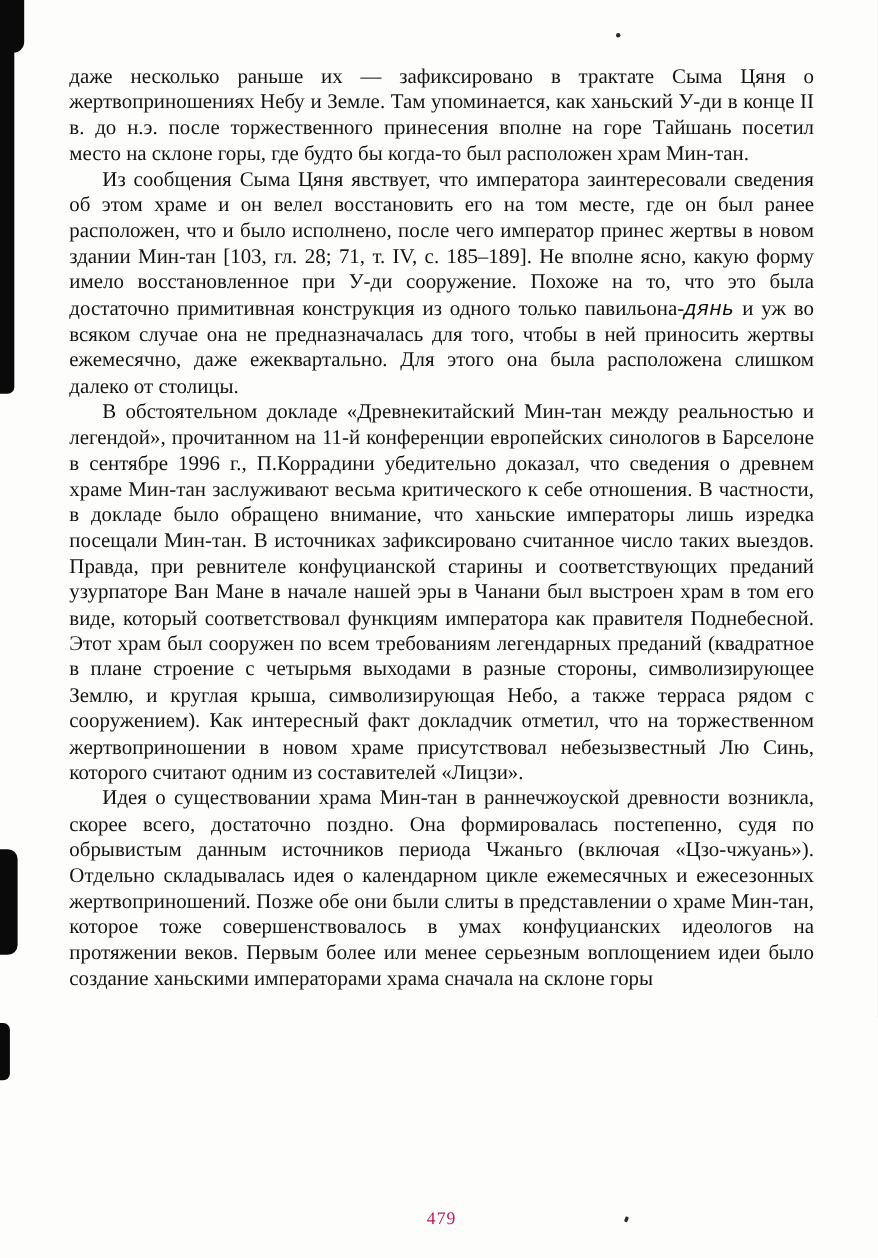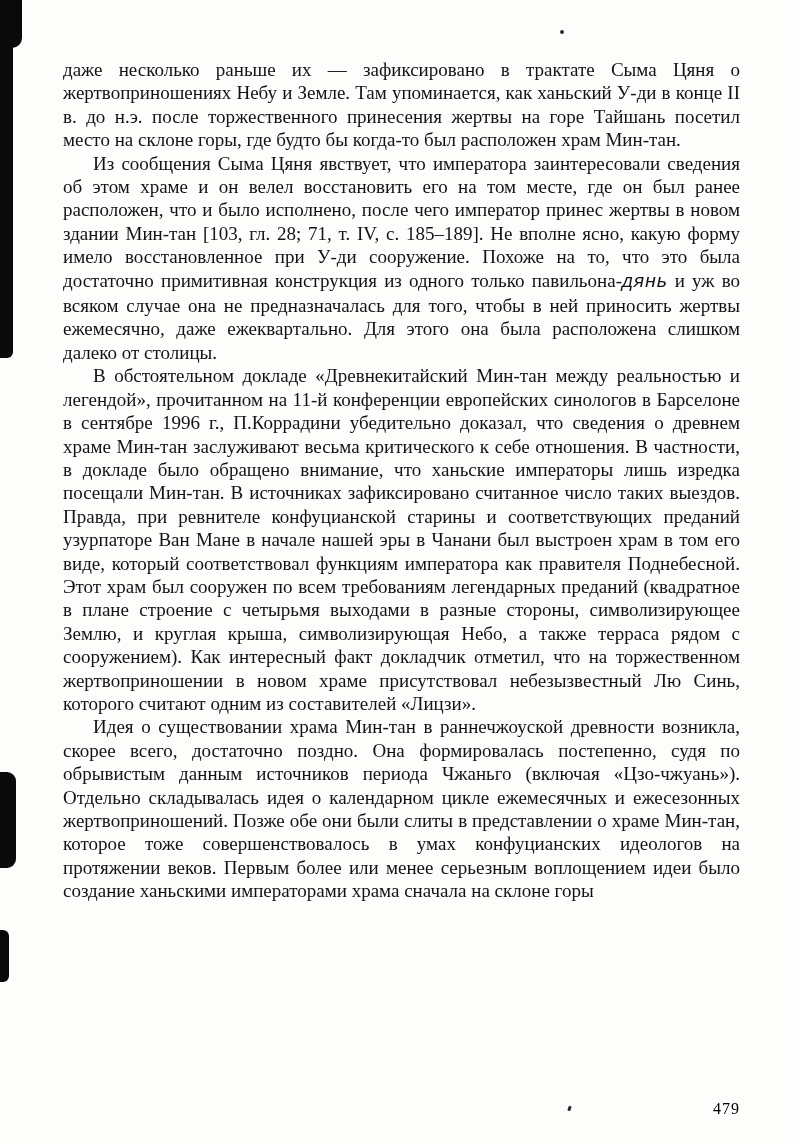--- a/index.html
+++ b/index.html
@@ -53,40 +53,40 @@
   .text-body em {
     font-style: italic;
     font-family: Liberation Mono, monospace;
   }
 
   .page-number {
     position: absolute;
     left: 63px;
     width: 677px;
     top: 1100px;
-    text-align: right;
+    text-align: center;
     font-size: 16px;
     letter-spacing: 1px;
-    color: #000000;
+    color: #be185d;
   }
 </style>
 </head>
 <body>
 
 <div class="page">
 
   <div class="artifact strip-corner"></div>
   <div class="artifact strip-top"></div>
   <div class="artifact blob-mid"></div>
   <div class="artifact blob-low"></div>
   <div class="speck speck-top"></div>
   <div class="speck speck-bottom"></div>
 
   <div class="text-body">
-      <p class="para"><span>даже несколько раньше их — зафиксировано в трактате Сыма Цяня о жертвоприношениях Небу и Земле. Там упоминается, как ханьский У-ди в конце II в. до н.э. после торжественного принесения жертвы на горе Тайшань посетил место на склоне горы, где будто бы когда-то был расположен храм Мин-тан.</span></p>
+      <p class="para"><span>даже несколько раньше их — зафиксировано в трактате Сыма Цяня о жертвоприношениях Небу и Земле. Там упоминается, как ханьский У-ди в конце II в. до н.э. после торжественного принесения вполне на горе Тайшань посетил место на склоне горы, где будто бы когда-то был расположен храм Мин-тан.</span></p>
       <p class="para indent"><span>Из сообщения Сыма Цяня явствует, что императора заинтересовали сведения об этом храме и он велел восстановить его на том месте, где он был ранее расположен, что и было исполнено, после чего император принес жертвы в новом здании Мин-тан [103, гл. 28; 71, т. IV, с. 185–189]. Не вполне ясно, какую форму имело восстановленное при У-ди сооружение. Похоже на то, что это была достаточно примитивная конструкция из одного только павильона-</span><em>дянь</em><span> и уж во всяком случае она не предназначалась для того, чтобы в ней приносить жертвы ежемесячно, даже ежеквартально. Для этого она была расположена слишком далеко от столицы.</span></p>
       <p class="para indent"><span>В обстоятельном докладе «Древнекитайский Мин-тан между реальностью и легендой», прочитанном на 11-й конференции европейских синологов в Барселоне в сентябре 1996 г., П.Коррадини убедительно доказал, что сведения о древнем храме Мин-тан заслуживают весьма критического к себе отношения. В частности, в докладе было обращено внимание, что ханьские императоры лишь изредка посещали Мин-тан. В источниках зафиксировано считанное число таких выездов. Правда, при ревнителе конфуцианской старины и соответствующих преданий узурпаторе Ван Мане в начале нашей эры в Чанани был выстроен храм в том его виде, который соответствовал функциям императора как правителя Поднебесной. Этот храм был сооружен по всем требованиям легендарных преданий (квадратное в плане строение с четырьмя выходами в разные стороны, символизирующее Землю, и круглая крыша, символизирующая Небо, а также терраса рядом с сооружением). Как интересный факт докладчик отметил, что на торжественном жертвоприношении в новом храме присутствовал небезызвестный Лю Синь, которого считают одним из составителей «Лицзи».</span></p>
       <p class="para indent"><span>Идея о существовании храма Мин-тан в раннечжоуской древности возникла, скорее всего, достаточно поздно. Она формировалась постепенно, судя по обрывистым данным источников периода Чжаньго (включая «Цзо-чжуань»). Отдельно складывалась идея о календарном цикле ежемесячных и ежесезонных жертвоприношений. Позже обе они были слиты в представлении о храме Мин-тан, которое тоже совершенствовалось в умах конфуцианских идеологов на протяжении веков. Первым более или менее серьезным воплощением идеи было создание ханьскими императорами храма сначала на склоне горы</span></p>
     </div>
 
   <div class="page-number">479</div>
 
 </div>
 
 </body></html>

